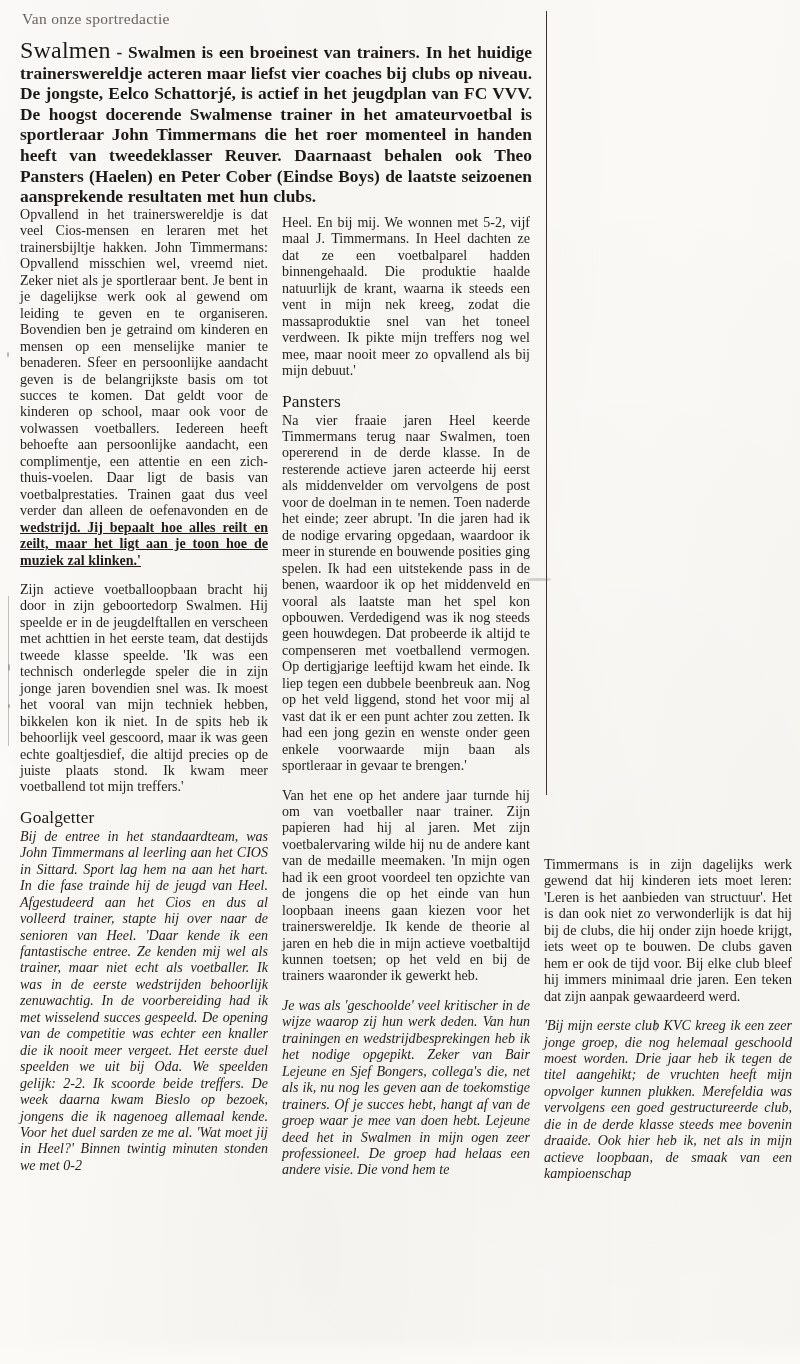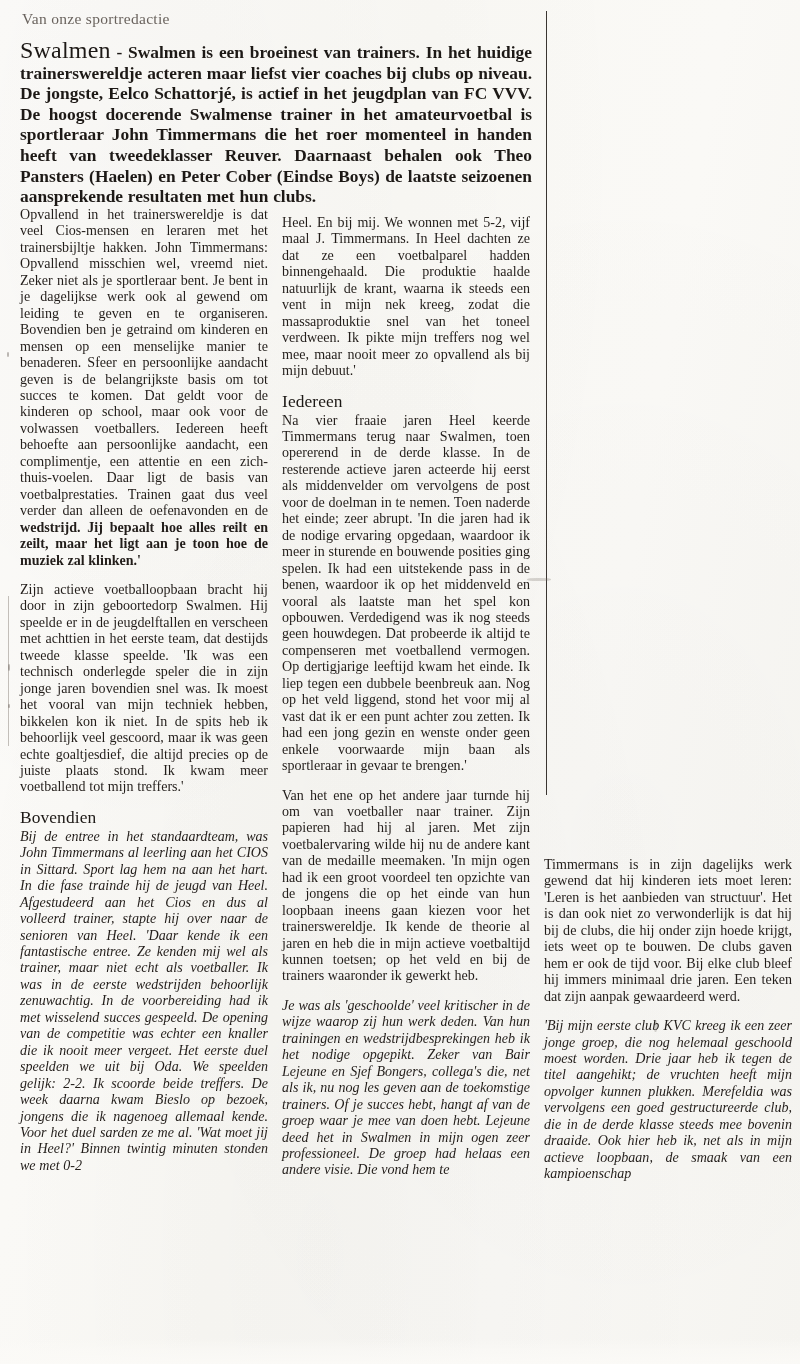--- a/index.html
+++ b/index.html
@@ -79,21 +79,21 @@
   
   .subhead {
     font-size: 17.4px;
     line-height: 19px;
     font-weight: normal;
     margin: 3px 0 1px 0;
     letter-spacing: 0.1px;
     color: #1c1815;
   }
 
-  .bold-run { font-weight: bold; }
+  .bold-run { font-weight: bold; text-decoration: underline; }
 
   
   .fade-bottom {
     position: absolute;
     left: 0;
     bottom: 0;
     width: 800px;
     height: 26px;
     background: linear-gradient(to bottom, rgba(251,250,247,0) 0%, rgba(251,250,247,0.55) 45%, rgba(251,250,247,0.92) 100%);
     pointer-events: none;
@@ -141,27 +141,27 @@
 
   <div class="byline">Van onze sportredactie</div>
 
   <div class="lead">
     <span class="dateline">Swalmen</span><span> - Swalmen is een broeinest van trainers. In het huidige trainerswereldje acteren maar liefst vier coaches bij clubs op niveau. De jongste, Eelco Schattorjé, is actief in het jeugdplan van FC VVV. De hoogst docerende Swalmense trainer in het amateurvoetbal is sportleraar John Timmermans die het roer momenteel in handen heeft van tweedeklasser Reuver. Daarnaast behalen ook Theo Pansters (Haelen) en Peter Cober (Eindse Boys) de laatste seizoenen aansprekende resultaten met hun clubs.</span>
   </div>
 
   <div class="col col-1">
     <p><span>Opvallend in het trainerswereldje is dat veel Cios-mensen en leraren met het trainersbijltje hakken. John Timmermans: Opvallend misschien wel, vreemd niet. Zeker niet als je sportleraar bent. Je bent in je dagelijkse werk ook al gewend om leiding te geven en te organiseren. Bovendien ben je getraind om kinderen en mensen op een menselijke manier te benaderen. Sfeer en persoonlijke aandacht geven is de belangrijkste basis om tot succes te komen. Dat geldt voor de kinderen op school, maar ook voor de volwassen voetballers. Iedereen heeft behoefte aan persoonlijke aandacht, een complimentje, een attentie en een zich-thuis-voelen. Daar ligt de basis van voetbalprestaties. Trainen gaat dus veel verder dan alleen de oefenavonden en de </span><span class="bold-run">wedstrijd. Jij bepaalt hoe alles reilt en zeilt, maar het ligt aan je toon hoe de muziek zal klinken.'</span></p>
     <p>Zijn actieve voetballoopbaan bracht hij door in zijn geboortedorp Swalmen. Hij speelde er in de jeugdelftallen en verscheen met achttien in het eerste team, dat destijds tweede klasse speelde. 'Ik was een technisch onderlegde speler die in zijn jonge jaren bovendien snel was. Ik moest het vooral van mijn techniek hebben, bikkelen kon ik niet. In de spits heb ik behoorlijk veel gescoord, maar ik was geen echte goaltjesdief, die altijd precies op de juiste plaats stond. Ik kwam meer voetballend tot mijn treffers.'</p>
-    <div class="subhead">Bovendien</div>
+    <div class="subhead">Goalgetter</div>
     <p>Bij de entree in het standaardteam, was John Timmermans al leerling aan het CIOS in Sittard. Sport lag hem na aan het hart. In die fase trainde hij de jeugd van Heel. Afgestudeerd aan het Cios en dus al volleerd trainer, stapte hij over naar de senioren van Heel. 'Daar kende ik een fantastische entree. Ze kenden mij wel als trainer, maar niet echt als voetballer. Ik was in de eerste wedstrijden behoorlijk zenuwachtig. In de voorbereiding had ik met wisselend succes gespeeld. De opening van de competitie was echter een knaller die ik nooit meer vergeet. Het eerste duel speelden we uit bij Oda. We speelden gelijk: 2-2. Ik scoorde beide treffers. De week daarna kwam Bieslo op bezoek, jongens die ik nagenoeg allemaal kende. Voor het duel sarden ze me al. 'Wat moet jij in Heel?' Binnen twintig minuten stonden we met 0-2</p>
   </div>
 
   <div class="col col-2">
     <p>Heel. En bij mij. We wonnen met 5-2, vijf maal J. Timmermans. In Heel dachten ze dat ze een voetbalparel hadden binnengehaald. Die produktie haalde natuurlijk de krant, waarna ik steeds een vent in mijn nek kreeg, zodat die massaproduktie snel van het toneel verdween. Ik pikte mijn treffers nog wel mee, maar nooit meer zo opvallend als bij mijn debuut.'</p>
-    <div class="subhead">Iedereen</div>
+    <div class="subhead">Pansters</div>
     <p>Na vier fraaie jaren Heel keerde Timmermans terug naar Swalmen, toen opererend in de derde klasse. In de resterende actieve jaren acteerde hij eerst als middenvelder om vervolgens de post voor de doelman in te nemen. Toen naderde het einde; zeer abrupt. 'In die jaren had ik de nodige ervaring opgedaan, waardoor ik meer in sturende en bouwende posities ging spelen. Ik had een uitstekende pass in de benen, waardoor ik op het middenveld en vooral als laatste man het spel kon opbouwen. Verdedigend was ik nog steeds geen houwdegen. Dat probeerde ik altijd te compenseren met voetballend vermogen. Op dertigjarige leeftijd kwam het einde. Ik liep tegen een dubbele beenbreuk aan. Nog op het veld liggend, stond het voor mij al vast dat ik er een punt achter zou zetten. Ik had een jong gezin en wenste onder geen enkele voorwaarde mijn baan als sportleraar in gevaar te brengen.'</p>
     <p>Van het ene op het andere jaar turnde hij om van voetballer naar trainer. Zijn papieren had hij al jaren. Met zijn voetbalervaring wilde hij nu de andere kant van de medaille meemaken. 'In mijn ogen had ik een groot voordeel ten opzichte van de jongens die op het einde van hun loopbaan ineens gaan kiezen voor het trainerswereldje. Ik kende de theorie al jaren en heb die in mijn actieve voetbaltijd kunnen toetsen; op het veld en bij de trainers waaronder ik gewerkt heb.</p>
     <p>Je was als 'geschoolde' veel kritischer in de wijze waarop zij hun werk deden. Van hun trainingen en wedstrijdbesprekingen heb ik het nodige opgepikt. Zeker van Bair Lejeune en Sjef Bongers, collega's die, net als ik, nu nog les geven aan de toekomstige trainers. Of je succes hebt, hangt af van de groep waar je mee van doen hebt. Lejeune deed het in Swalmen in mijn ogen zeer professioneel. De groep had helaas een andere visie. Die vond hem te</p>
   </div>
 
   <div class="col col-3">
     <p>Timmermans is in zijn dagelijks werk gewend dat hij kinderen iets moet leren: 'Leren is het aanbieden van structuur'. Het is dan ook niet zo verwonderlijk is dat hij bij de clubs, die hij onder zijn hoede krijgt, iets weet op te bouwen. De clubs gaven hem er ook de tijd voor. Bij elke club bleef hij immers minimaal drie jaren. Een teken dat zijn aanpak gewaardeerd werd.</p>
     <p>'Bij mijn eerste club KVC kreeg ik een zeer jonge groep, die nog helemaal geschoold moest worden. Drie jaar heb ik tegen de titel aangehikt; de vruchten heeft mijn opvolger kunnen plukken. Merefeldia was vervolgens een goed gestructureerde club, die in de derde klasse steeds mee bovenin draaide. Ook hier heb ik, net als in mijn actieve loopbaan, de smaak van een kampioenschap</p>
   </div>
 

